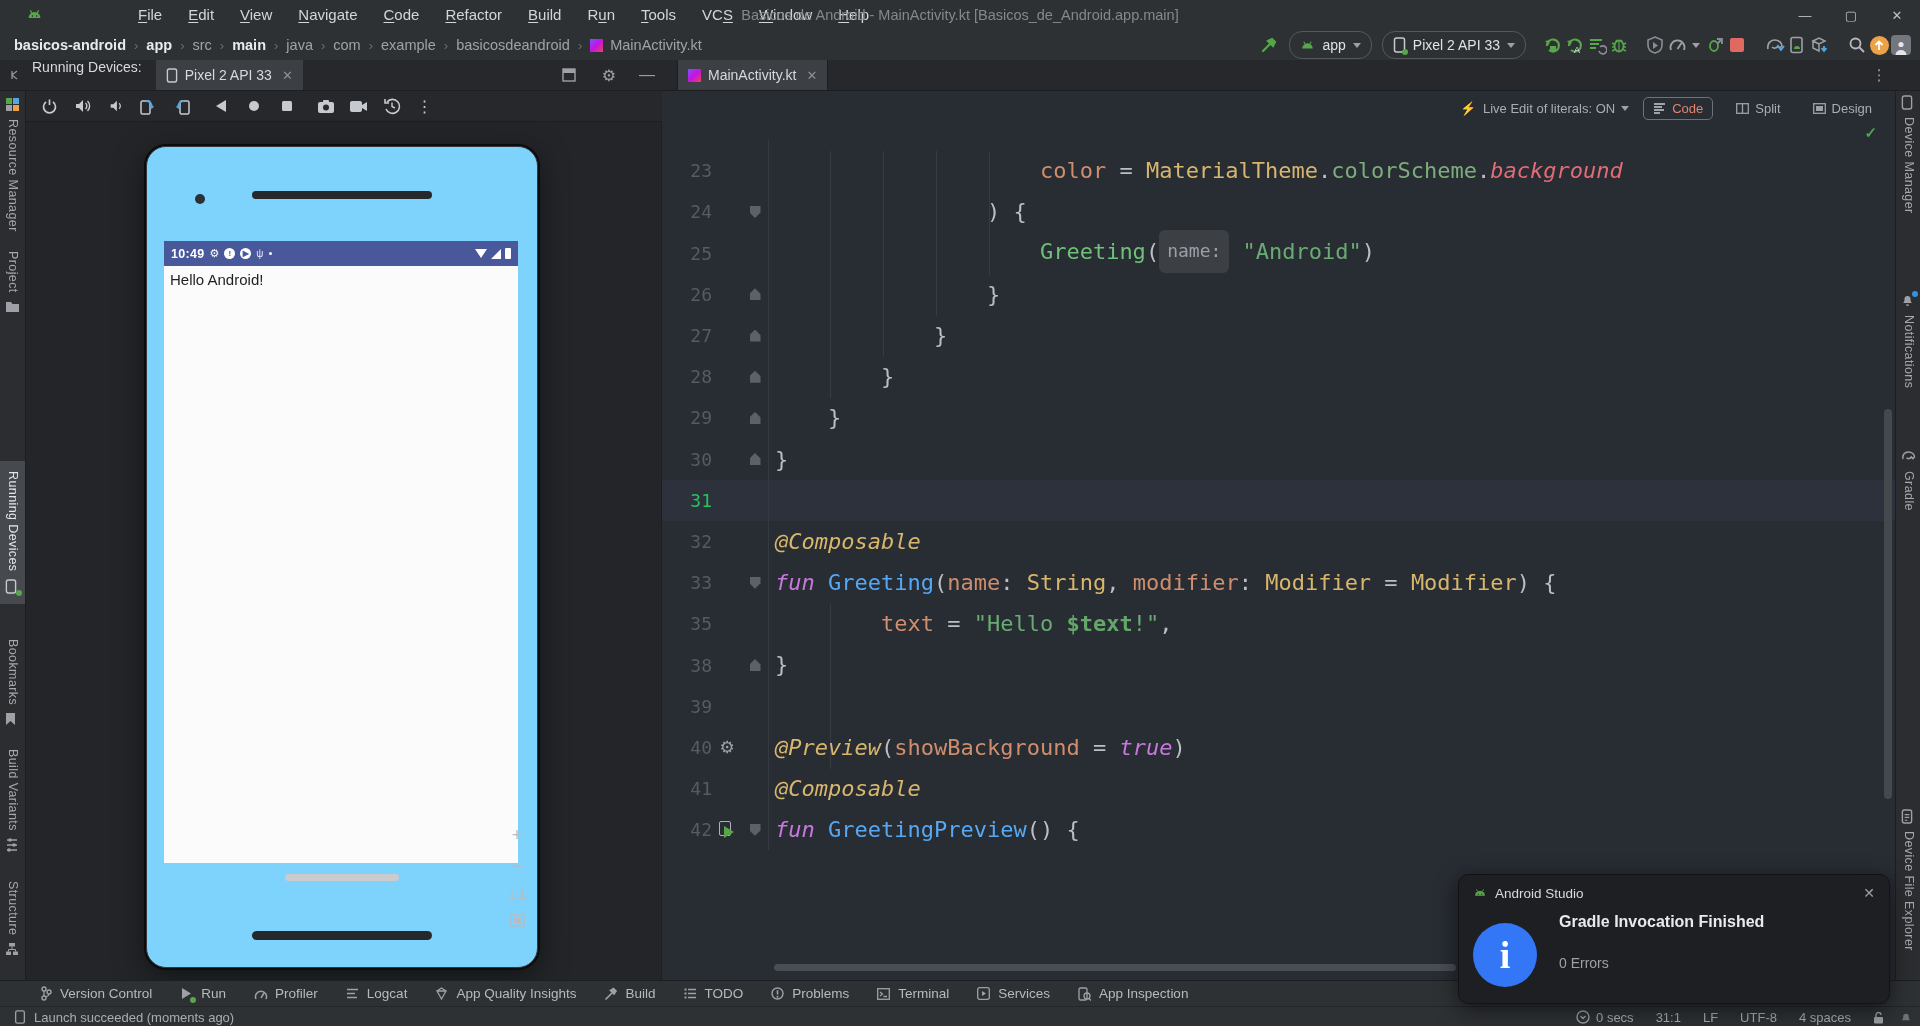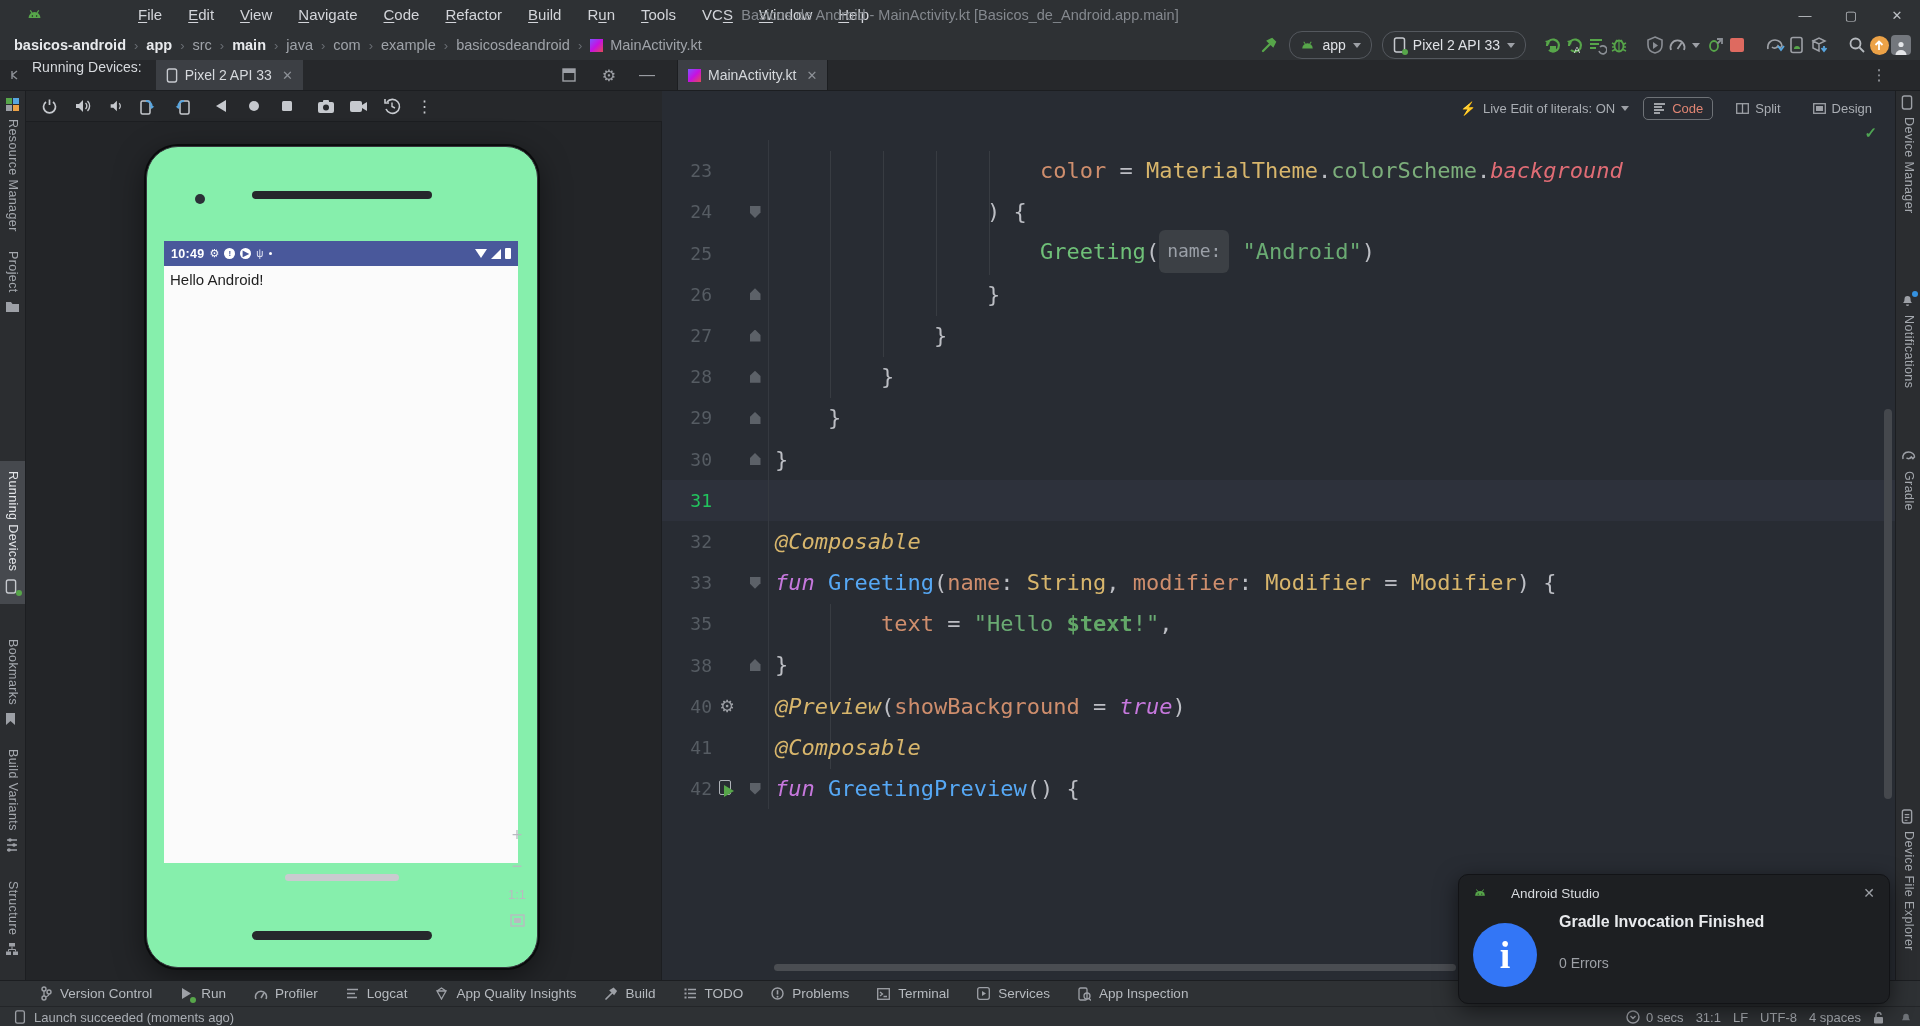--- a/index.html
+++ b/index.html
@@ -33,21 +33,21 @@
   #stripe-l{left:0;border-right:1px solid #1c1e21;}
   #stripe-r{left:1895px;border-left:1px solid #1c1e21;}
   .vt{writing-mode:vertical-rl;font-size:12.5px;color:#A4A8AE;letter-spacing:.4px;white-space:nowrap;}
   .stripe-item{position:absolute;left:0;width:25px;display:flex;flex-direction:column;align-items:center;gap:7px;}
   .stripe-item.sel{background:#46494E;padding:10px 0;}
   .sic{width:15px;height:15px;position:relative;flex:none;}
   #device-panel{left:26px;top:91px;width:635px;height:889px;background:#232528;}
   #dev-toolbar{position:absolute;left:0;top:0;width:635px;height:30px;background:#26282B;border-bottom:1px solid #1c1e21;display:flex;align-items:center;gap:14px;padding-left:14px;}
   .dti{width:19px;height:19px;display:flex;align-items:center;justify-content:center;color:#C6C9CE;}
   
-  #phone{position:absolute;left:120px;top:55px;width:390px;height:820px;background:#86efac;border:1px solid #36383d;border-radius:32px;box-shadow:0 0 0 2px #0a0b0c, 0 8px 30px rgba(0,0,0,.5);}
+  #phone{position:absolute;left:120px;top:55px;width:390px;height:820px;background:#7dd3fc;border:1px solid #36383d;border-radius:20px;box-shadow:0 0 0 2px #0a0b0c, 0 8px 30px rgba(0,0,0,.5);}
   #phone-cam{position:absolute;left:48px;top:47px;width:10px;height:10px;border-radius:50%;background:#2b3037;}
   #phone-spk-top{position:absolute;left:105px;top:44px;width:180px;height:8px;border-radius:4px;background:#26282c;}
   #phone-screen{position:absolute;left:17px;top:94px;width:354px;height:622px;background:#FBFBFB;overflow:hidden;}
   #p-status{height:25px;background:#49589B;display:flex;align-items:center;color:#FFFFFF;padding:0 7px;gap:5px;}
   #p-time{font-size:12.5px;font-weight:bold;letter-spacing:.3px;}
   .p-ic{width:11px;height:11px;border-radius:50%;background:#FFF;color:#49589B;font-size:8px;font-weight:bold;display:flex;align-items:center;justify-content:center;line-height:1;}
   #p-right{margin-left:auto;display:flex;align-items:center;gap:4px;}
   .tri{width:0;height:0;}
   #p-hello{font-size:15px;color:#1F1F1F;padding:5px 6px;}
   #phone-pill{position:absolute;left:138px;top:727px;width:114px;height:7px;border-radius:4px;background:#C9CBCF;}
@@ -80,24 +80,24 @@
   #vscroll{position:absolute;right:3px;top:318px;width:8px;height:390px;border-radius:4px;background:#45484D;}
   .g-run{position:relative;width:16px;height:17px;}
   .g-run .doc{position:absolute;left:0;top:0;width:10px;height:13px;border:1.5px solid #AEB2B8;border-radius:2px;}
   .g-run .ply{position:absolute;left:5px;top:5px;width:0;height:0;border-left:10px solid #57A64A;border-top:6px solid transparent;border-bottom:6px solid transparent;}
   
   #bottom-toolbar{left:0;top:980px;width:1920px;height:26px;background:#2E3134;border-top:1px solid #1c1e21;display:flex;align-items:center;gap:27px;padding-left:38px;box-sizing:border-box;}
   .bt-item{display:flex;align-items:center;gap:7px;font-size:13.5px;color:#B6BABF;white-space:nowrap;}
   .bt-ic{width:15px;height:15px;display:flex;align-items:center;justify-content:center;position:relative;}
   #statusbar{left:0;top:1006px;width:1920px;height:20px;background:#2E3134;border-top:1px solid #232528;display:flex;align-items:center;font-size:13px;color:#A9ADB3;}
   #status-left{display:flex;align-items:center;gap:8px;margin-left:14px;}
-  #status-right{position:absolute;right:36px;display:flex;align-items:center;gap:12px;}
+  #status-right{position:absolute;right:36px;display:flex;align-items:center;gap:22px;}
   
   #toast{left:1458px;top:874px;width:430px;height:128px;background:#1D1F22;border:1px solid #121316;border-radius:10px;box-shadow:0 6px 22px rgba(0,0,0,.55);}
-  #toast-head{display:flex;align-items:center;gap:24px;padding:10px 14px 0 14px;font-size:13.5px;color:#D7DADE;text-align:center;}
+  #toast-head{display:flex;align-items:center;gap:8px;padding:10px 14px 0 14px;font-size:13.5px;color:#D7DADE;text-align:center;}
   #toast-x{margin-left:auto;color:#9DA0A6;font-size:14px;}
   #toast-circle{position:absolute;left:14px;top:48px;width:64px;height:64px;border-radius:50%;background:#3376F6;color:#fff;display:flex;align-items:center;justify-content:center;font-size:38px;font-weight:bold;font-family:"Liberation Serif",serif;}
   #toast-title{position:absolute;left:100px;top:38px;font-size:16px;font-weight:bold;color:#E8EAED;}
   #toast-sub{position:absolute;left:100px;top:80px;font-size:14px;color:#9DA0A6;}
   svg{display:block;}
   .dot-g{position:absolute;width:6px;height:6px;border-radius:50%;background:#57A64A;right:-2px;bottom:-2px;}
   .dot-b{position:absolute;width:6px;height:6px;border-radius:50%;background:#3592E0;right:-2px;top:-2px;}
 </style>
 </head>
 <body>
@@ -652,20 +652,26 @@
         </div>
         <div class="crow">
           <div class="g-num">38</div>
           <div class="g-ico"></div>
           <div class="g-fold">
             <span class="fold-close"></span>
           </div>
           <pre><span class="tk-p">}</span></pre>
         </div>
         <div class="crow">
+          <div class="g-num">39</div>
+          <div class="g-ico"></div>
+          <div class="g-fold"></div>
+          <pre></pre>
+        </div>
+        <div class="crow">
           <div class="g-num">40</div>
           <div class="g-ico" style="font-size: 17px;">⚙</div>
           <div class="g-fold"></div>
           <pre><span class="tk-a">@Preview</span><span class="tk-p">(</span><span class="tk-pr">showBackground</span><span class="tk-p"> = </span><span class="tk-k">true</span><span class="tk-p">)</span></pre>
         </div>
         <div class="crow">
           <div class="g-num">41</div>
           <div class="g-ico"></div>
           <div class="g-fold"></div>
           <pre><span class="tk-a">@Composable</span></pre>

